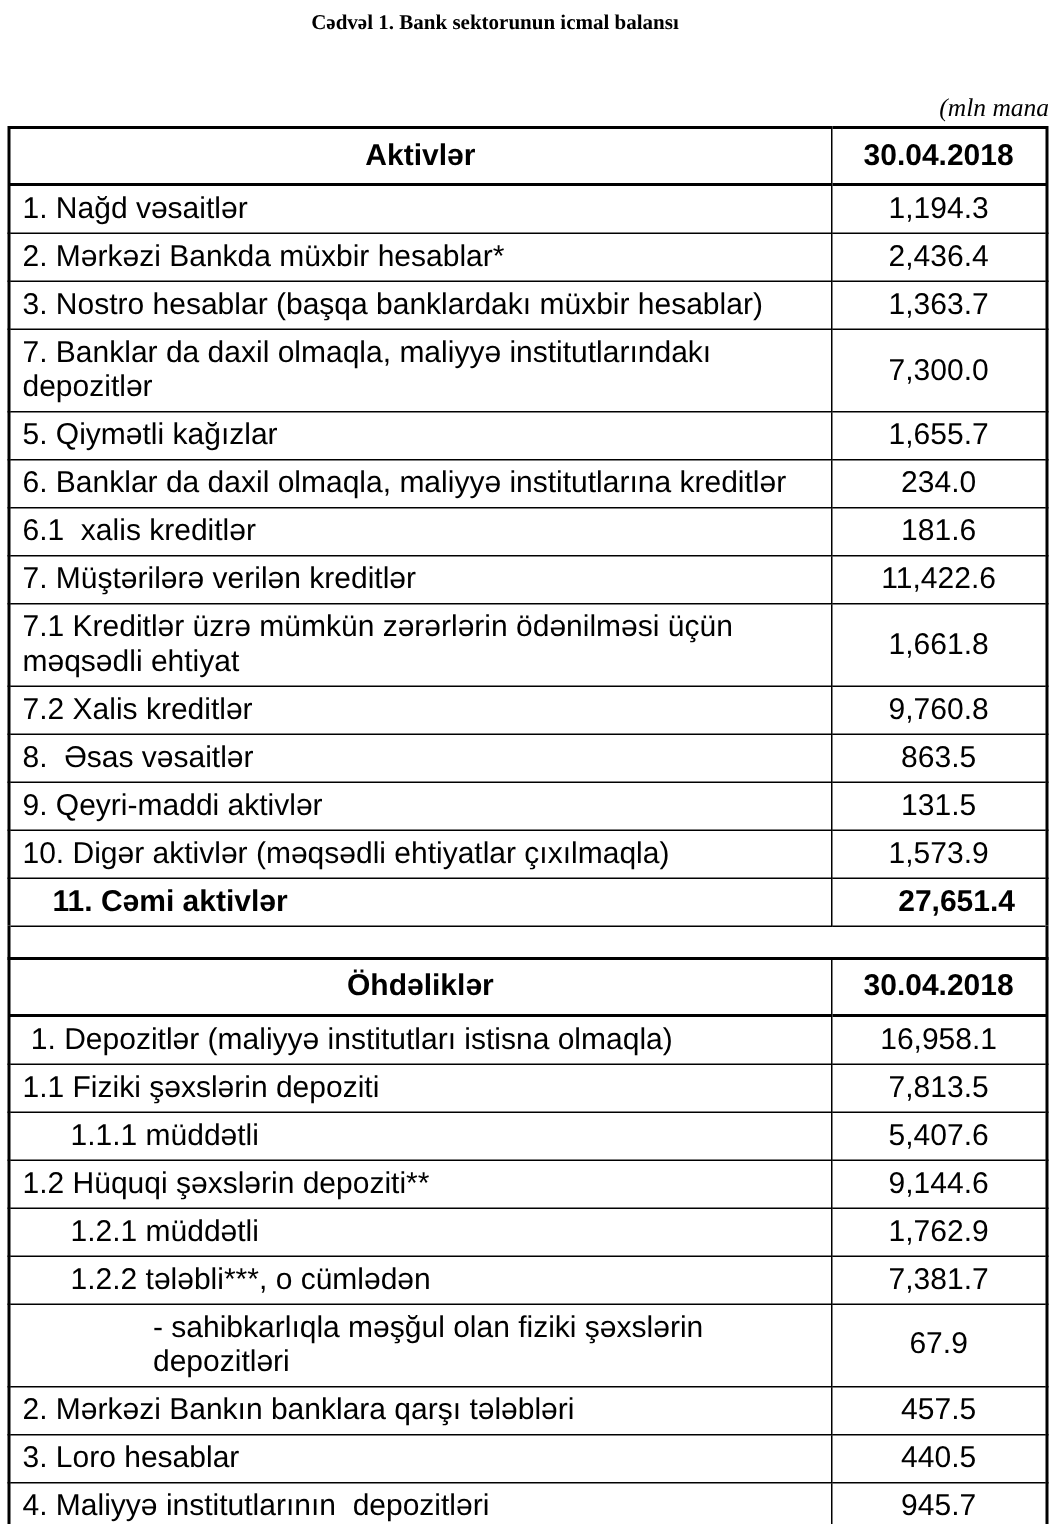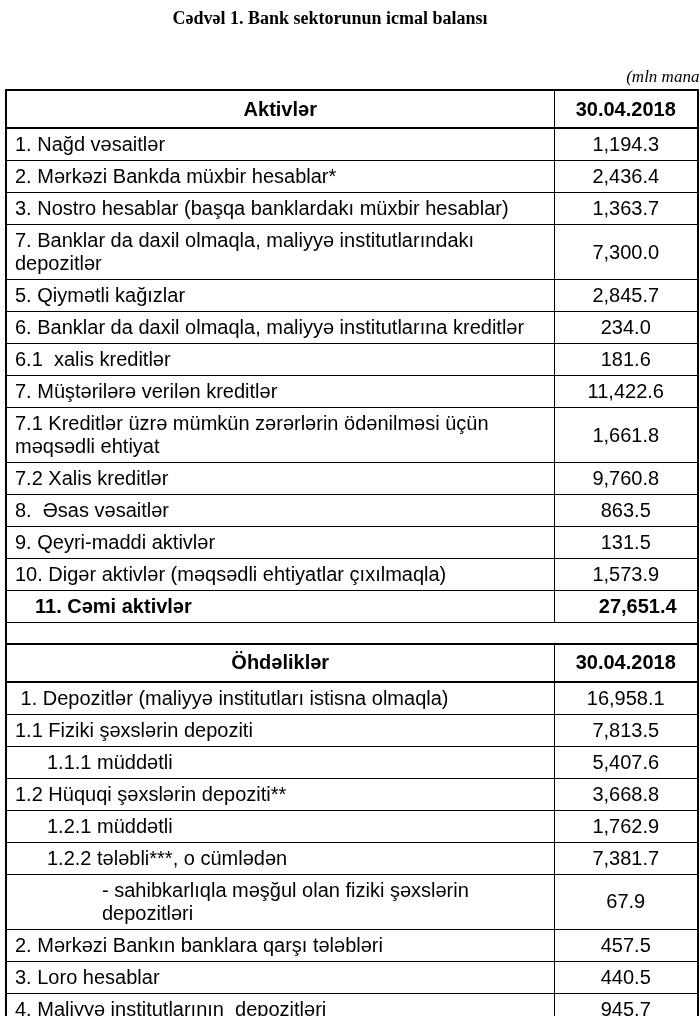--- a/index.html
+++ b/index.html
@@ -15,21 +15,21 @@
     height: 1016px;
     overflow: hidden;
     background: #ffffff;
     padding-top: 7px;
   }
   .doc-title {
     width: 660px;
     text-align: center;
     font-family: "Liberation Serif", "DejaVu Serif", serif;
     font-weight: bold;
-    font-size: 18px;
+    font-size: 14px;
     line-height: 1.25;
     color: #000000;
   }
   .unit-note {
     width: 678px;
     text-align: right;
     margin-top: 38px;
     font-family: "Liberation Serif", "DejaVu Serif", serif;
     font-style: italic;
     font-size: 17px;
@@ -111,21 +111,21 @@
         <tr class="data-row">
           <td class="label-cell indent-0">3. Nostro hesablar (başqa banklardakı müxbir hesablar)</td>
           <td class="value-cell">1,363.7</td>
         </tr>
         <tr class="data-row">
           <td class="label-cell indent-0">7. Banklar da daxil olmaqla, maliyyə institutlarındakı depozitlər</td>
           <td class="value-cell">7,300.0</td>
         </tr>
         <tr class="data-row">
           <td class="label-cell indent-0">5. Qiymətli kağızlar</td>
-          <td class="value-cell">2,845.7</td>
+          <td class="value-cell">1,655.7</td>
         </tr>
         <tr class="data-row">
           <td class="label-cell indent-0">6. Banklar da daxil olmaqla, maliyyə institutlarına kreditlər</td>
           <td class="value-cell">234.0</td>
         </tr>
         <tr class="data-row">
           <td class="label-cell indent-0">6.1  xalis kreditlər</td>
           <td class="value-cell">181.6</td>
         </tr>
         <tr class="data-row">
@@ -170,21 +170,21 @@
         <tr class="data-row">
           <td class="label-cell indent-0">1.1 Fiziki şəxslərin depoziti</td>
           <td class="value-cell">7,813.5</td>
         </tr>
         <tr class="data-row">
           <td class="label-cell indent-1">1.1.1 müddətli</td>
           <td class="value-cell">5,407.6</td>
         </tr>
         <tr class="data-row">
           <td class="label-cell indent-0">1.2 Hüquqi şəxslərin depoziti**</td>
-          <td class="value-cell">3,668.8</td>
+          <td class="value-cell">9,144.6</td>
         </tr>
         <tr class="data-row">
           <td class="label-cell indent-1">1.2.1 müddətli</td>
           <td class="value-cell">1,762.9</td>
         </tr>
         <tr class="data-row">
           <td class="label-cell indent-1">1.2.2 tələbli***, o cümlədən</td>
           <td class="value-cell">7,381.7</td>
         </tr>
         <tr class="data-row">

